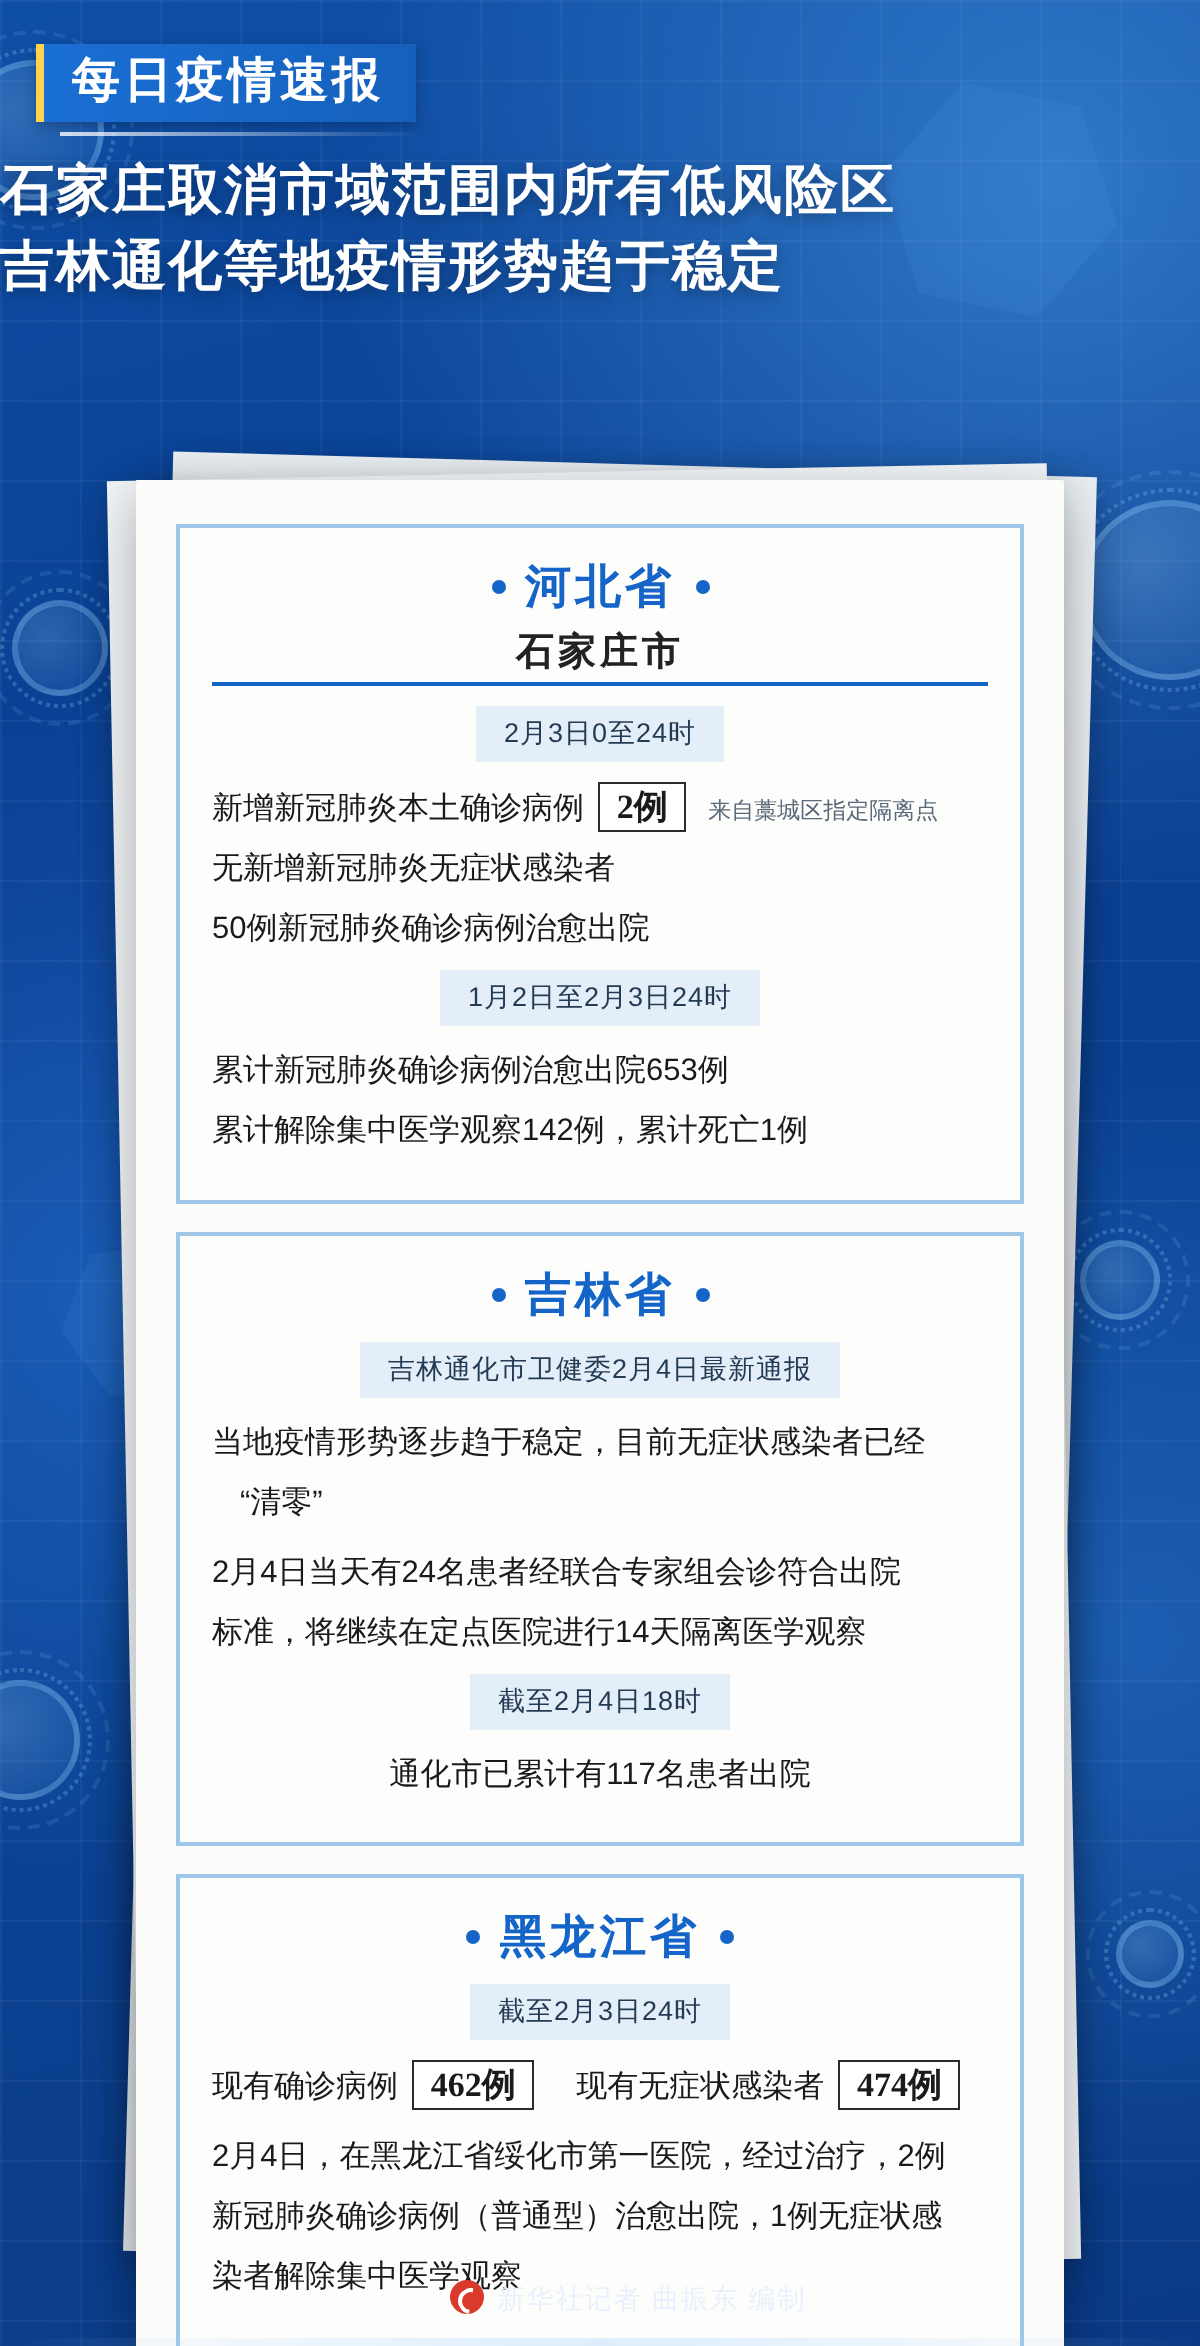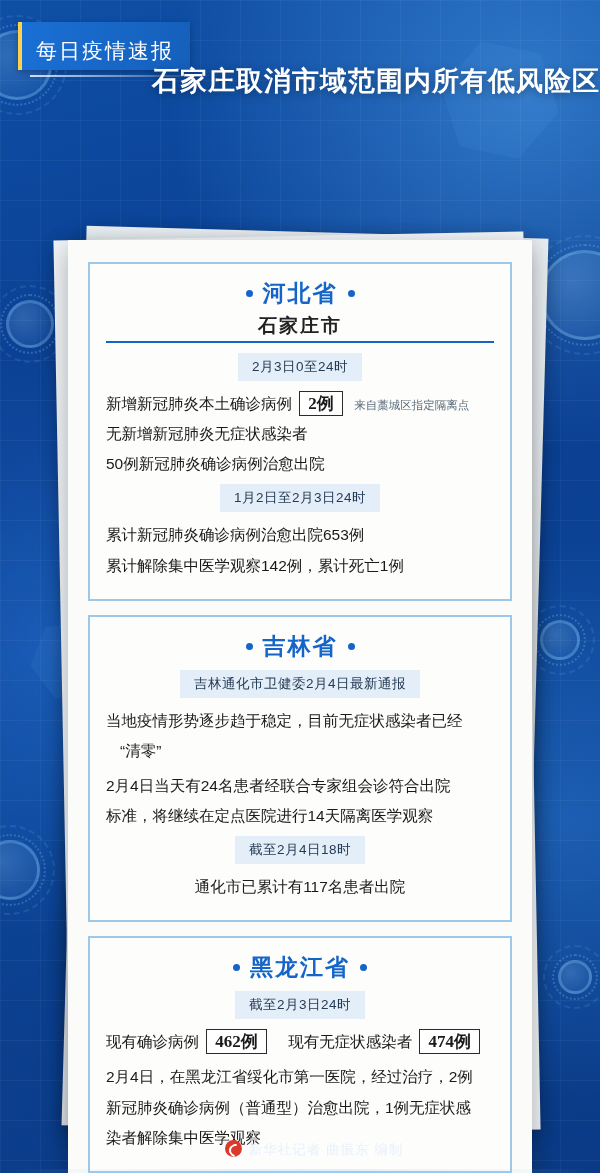--- a/index.html
+++ b/index.html
@@ -56,43 +56,43 @@
     background: rgba(120,190,255,0.08);
     clip-path: polygon(25% 5%, 75% 5%, 100% 50%, 75% 95%, 25% 95%, 0% 50%);
   }
   .h1 { right: 40px; top: 40px; transform: rotate(12deg); }
   .h2 { left: 30px; top: 620px; width: 80px; height: 80px; transform: rotate(-8deg); }
 
   
   .ribbon {
     position: absolute;
     left: 18px; top: 22px;
-    padding: 19px 16px 8px 14px;
+    padding: 7px 16px 8px 14px;
     background: linear-gradient(90deg, #1a6fd4 0%, #1560bb 100%);
     border-left: 4px solid #ffd24d;
     color: #ffffff;
-    font-size: 21px;
-    font-weight: normal;
+    font-size: 24px;
+    font-weight: bold;
     letter-spacing: 2px;
     line-height: 1;
     font-family: "Liberation Serif", serif;
     box-shadow: 0 2px 6px rgba(0,0,0,0.25);
   }
   .ribbon::after {
     content: "";
     position: absolute;
     left: 8px; bottom: -7px;
     width: 180px; height: 2px;
     background: linear-gradient(90deg, rgba(255,255,255,0.8), rgba(255,255,255,0));
   }
 
   .headline {
     position: absolute;
-    left: 0; right: 0; top: 62px;
-    text-align: right;
+    left: 0; right: 0; top: 76px;
+    text-align: left;
     color: #ffffff;
     font-family: "Liberation Serif", serif;
     font-weight: bold;
     font-size: 27px;
     line-height: 1.42;
     letter-spacing: 1px;
     text-shadow: 0 2px 8px rgba(0,0,0,0.35);
   }
   .headline div { white-space: nowrap; }
 
@@ -266,20 +266,21 @@
 <div class="virus v2"></div>
 <div class="virus v3"></div>
 <div class="virus v4"></div>
 <div class="virus v5"></div>
 <div class="virus v6"></div>
 
 <div class="ribbon">每日疫情速报</div>
 
 <div class="headline">
   <div>石家庄取消市域范围内所有低风险区</div>
+  <div>吉林通化等地疫情形势趋于稳定</div>
 </div>
 
 <div class="paper-back-2"></div>
 <div class="paper-back-1"></div>
 
 <div class="paper">
 
   <div class="card">
     <div class="prov-title">
       <span class="dot"></span><span>河北省</span><span class="dot"></span>

